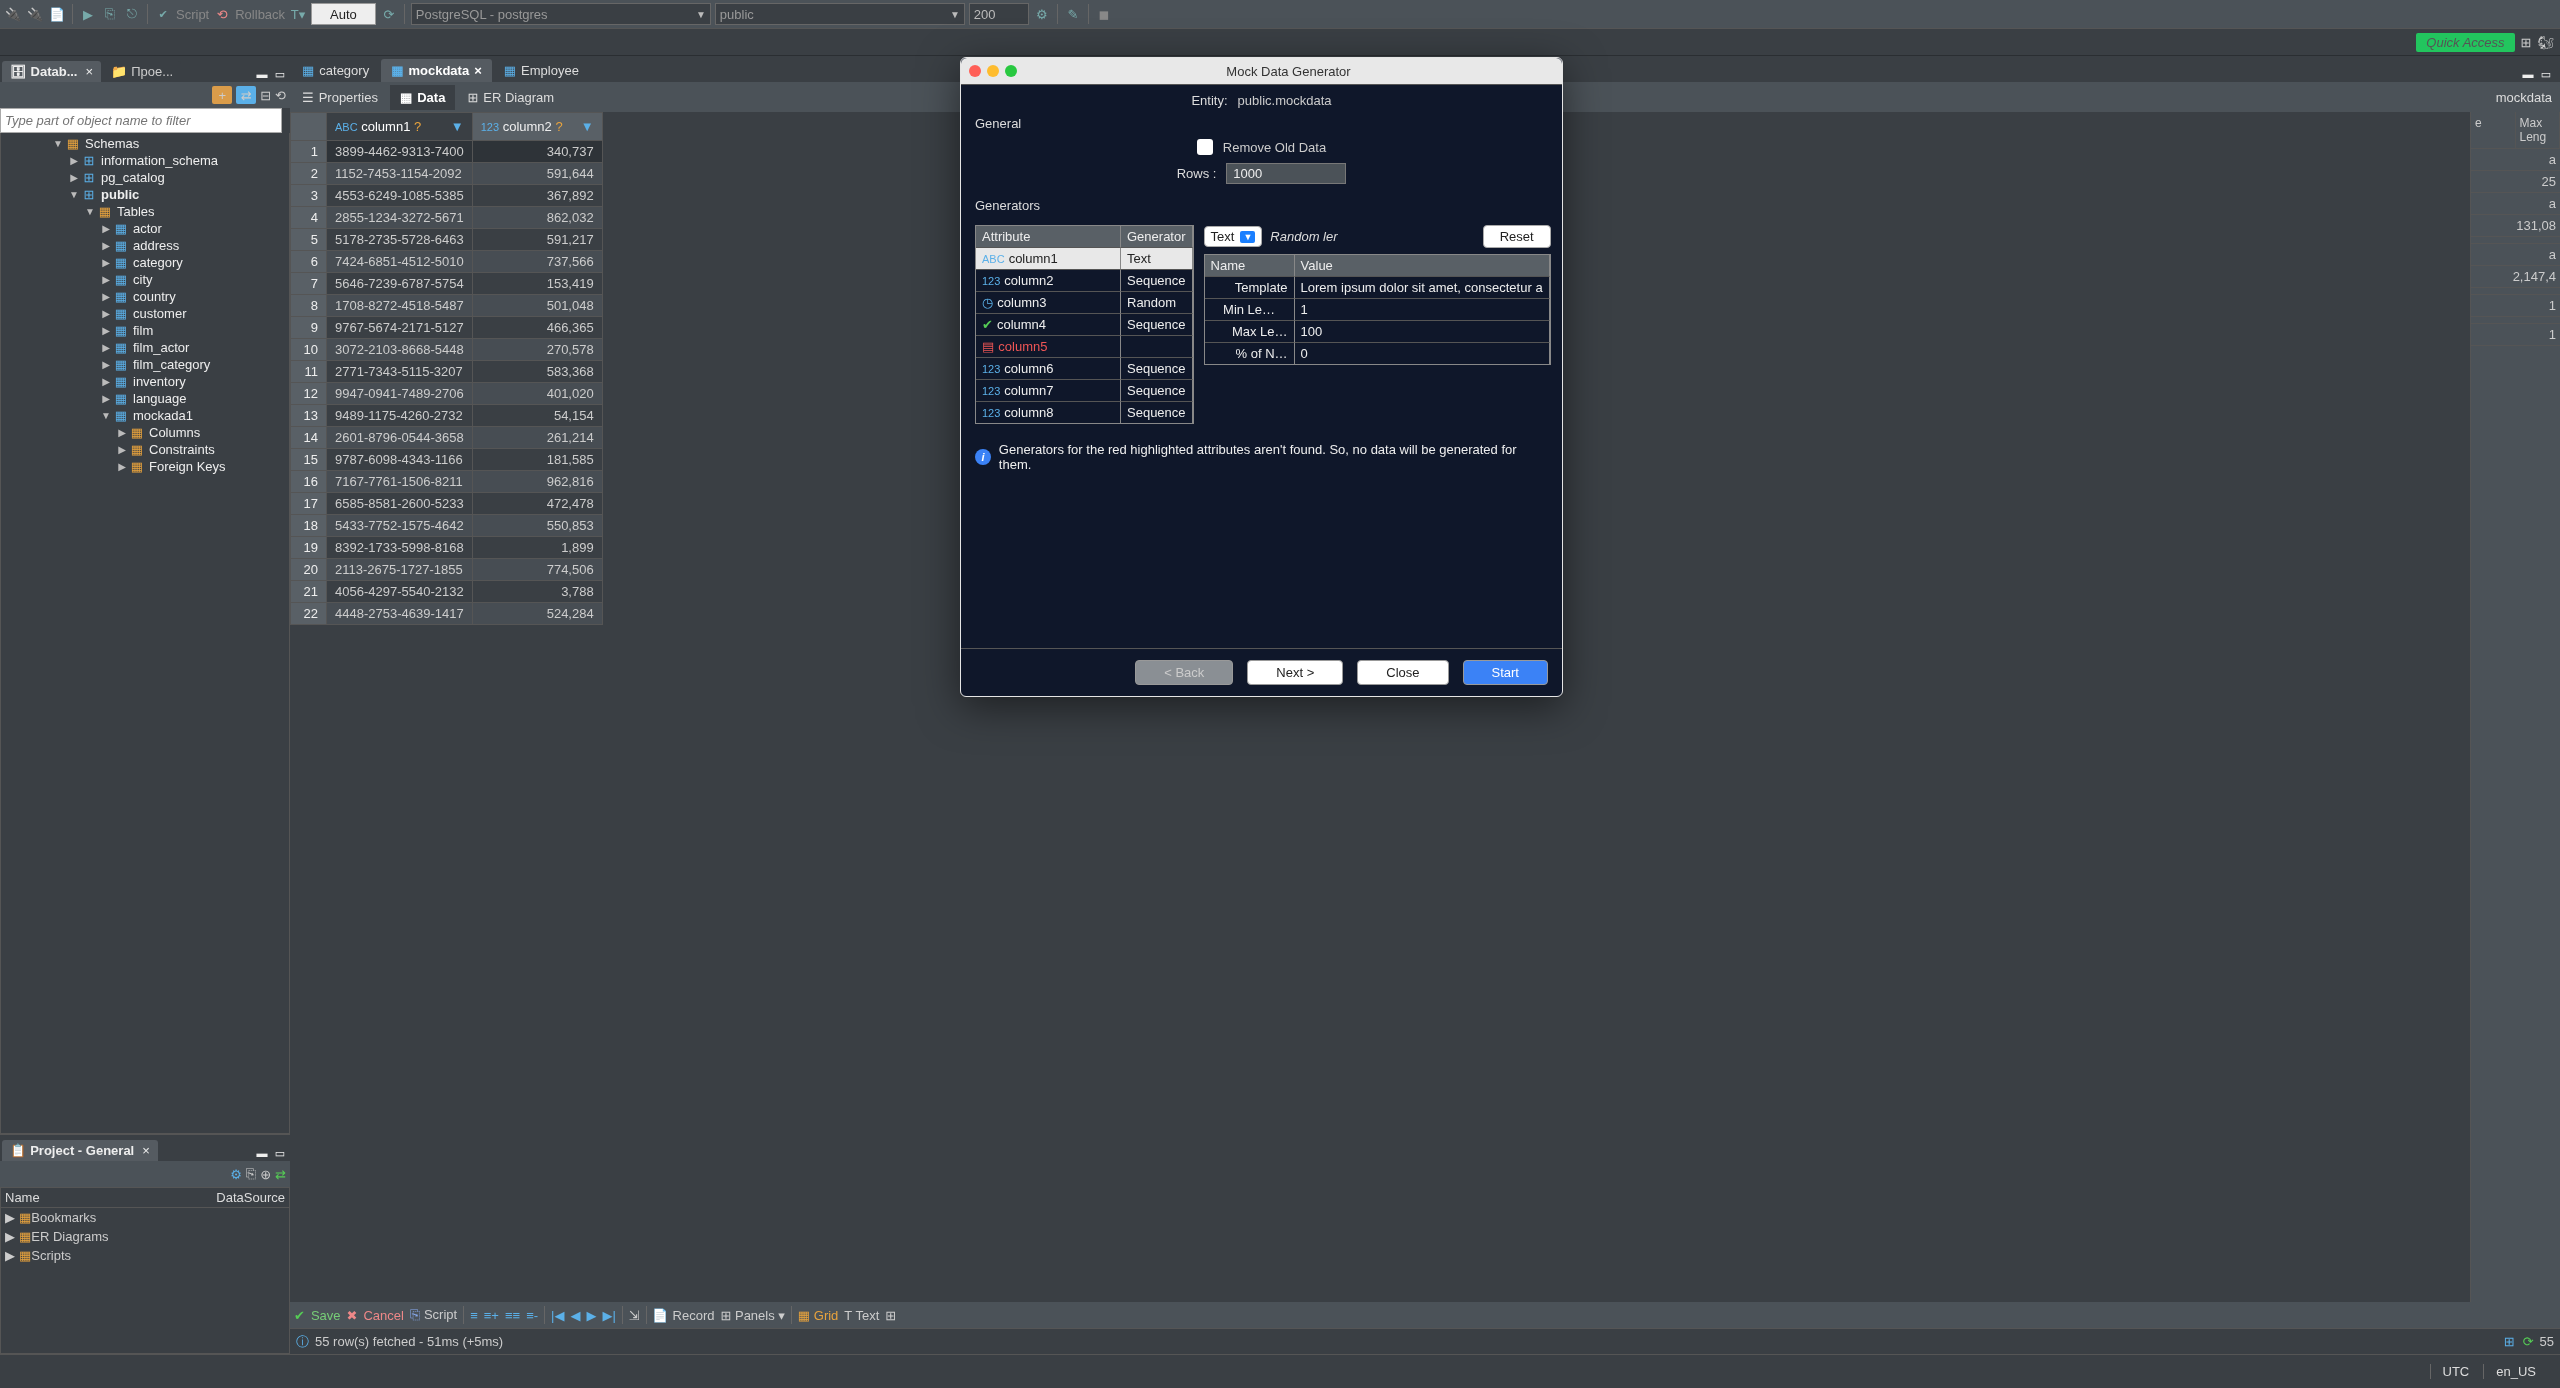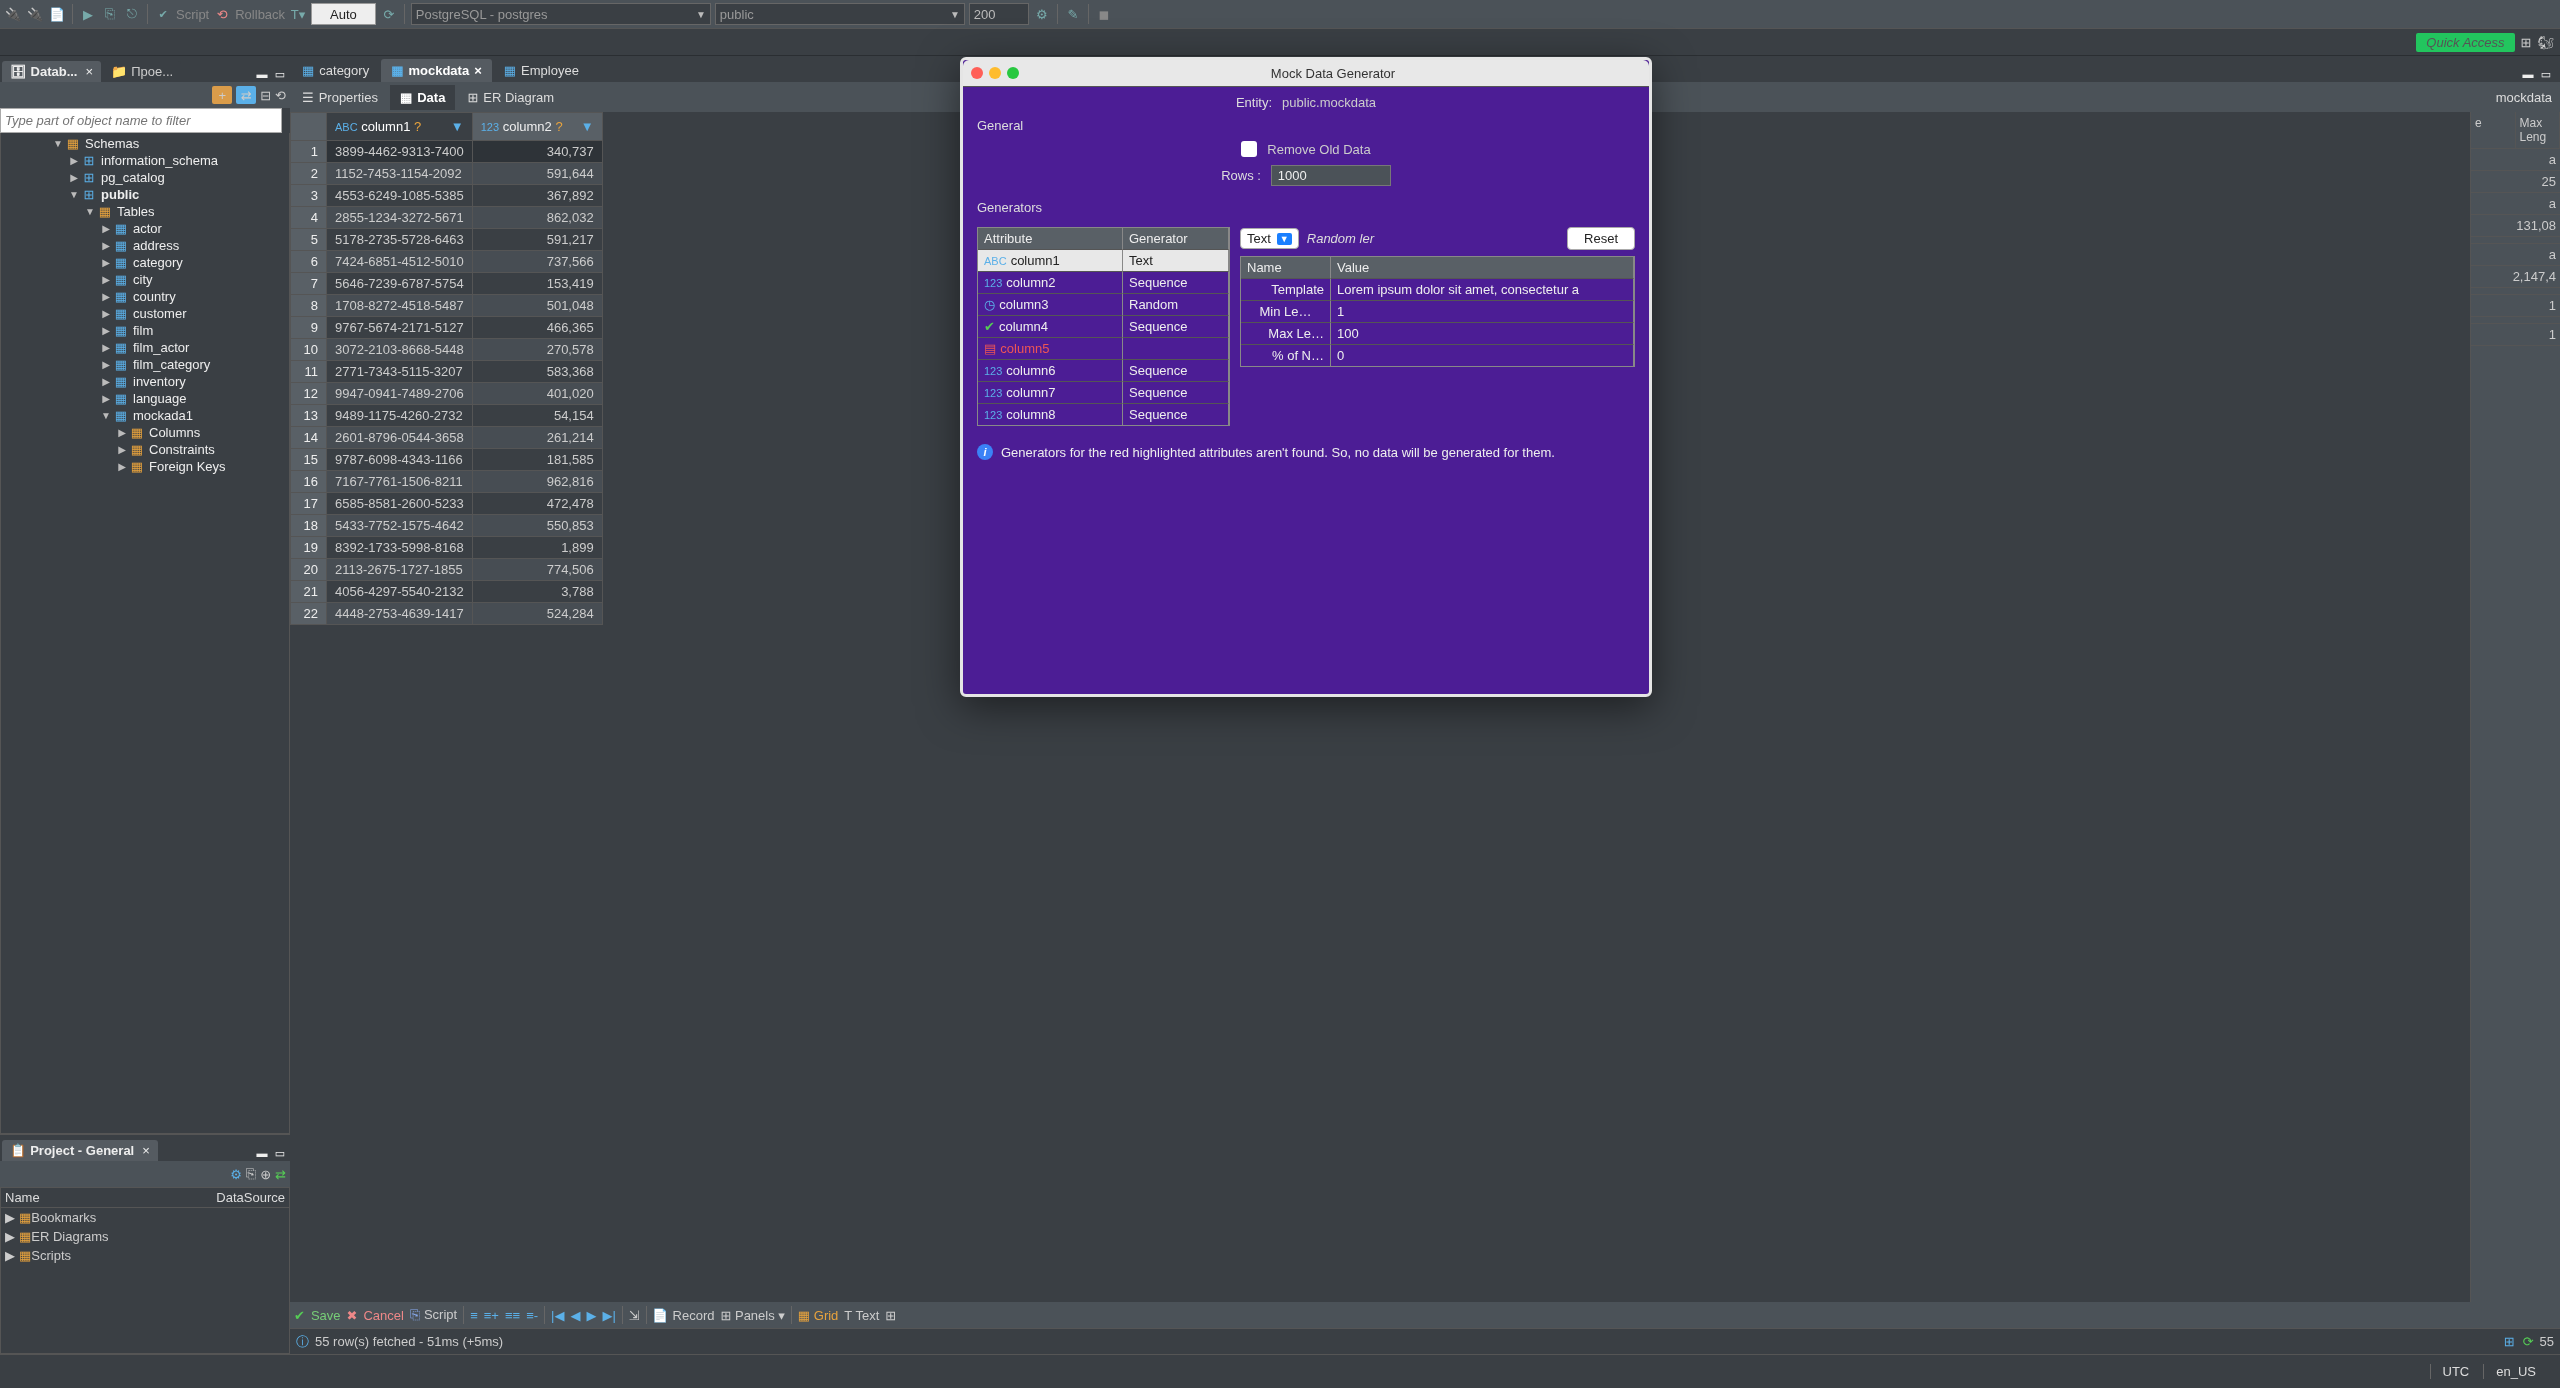--- a/index.html
+++ b/index.html
@@ -69,21 +69,21 @@
 .right-panel .rcell { padding:3px 4px; text-align:right; border-bottom:1px solid #555; }
 
 .grid-bottom { height: 26px; background: #4b5258; display: flex; align-items: center; padding: 0 4px; gap: 6px; color: #ccc; }
 .grid-bottom .save { color:#7c7; } .grid-bottom .cancel{color:#e88;}
 .status-row { height: 26px; background: #3a3f44; border-top:1px solid #555; display:flex; align-items:center; padding: 0 6px; gap: 8px; }
 .status-pill { display:flex; align-items:center; gap:6px; }
 
 .global-status { height: 34px; background: #3a3f44; border-top: 1px solid #555; display:flex; align-items:center; justify-content:flex-end; padding: 0 12px; gap: 2px; color:#ddd; }
 .global-status .zone { border-left:1px solid #666; padding: 0 12px; }
 
-.modal-overlay { position: absolute; left: 670px; top: 1px; width: 692px; height: 640px; background: #4c1d95; border: 3px solid #e5e5e5; box-shadow: 0 10px 40px rgba(0,0,0,.5); display:flex; flex-direction:column; border-radius: 6px; }
+.modal-overlay { position: absolute; left: 670px; top: 1px; width: 603px; height: 640px; background: #0f172a; border: 1px solid #e5e5e5; box-shadow: 0 10px 40px rgba(0,0,0,.5); display:flex; flex-direction:column; border-radius: 6px; }
 .modal-title { height: 26px; background: #e8e8e8; border-radius: 6px 6px 0 0; display:flex; align-items:center; padding: 0 8px; gap:6px; }
 .traffic { width:12px; height:12px; border-radius:50%; }
 .modal-title .ttxt { flex:1; text-align:center; color:#333; font-size: 13px; }
 .modal-header { padding: 10px 14px; }
 .modal-header h3 { color: #fff; font-size: 15px; font-weight: bold; margin-bottom: 4px;}
 .modal-header .sub { color: #bbb; }
 .modal-body { flex:1; padding: 8px 14px; border-top: 1px solid #555; display:flex; flex-direction:column; gap: 8px; overflow: auto; }
 .modal-body .row { display:flex; align-items:center; gap: 10px; justify-content: center; }
 .modal-body .lbl { color:#ddd; }
 .modal-body .section { color:#ddd; font-weight: normal; }
@@ -682,20 +682,26 @@
                   </div>
                 </div>
             </div>
           </div>
         </div>
         <div class="warn-row">
           <span class="info-icon">i</span>
           <span>Generators for the red highlighted attributes aren't found. So, no data will be generated for them.</span>
         </div>
       </div>
+      <div class="modal-footer">
+        <button class="btn-disabled">&lt; Back</button>
+        <button class="btn-default">Next &gt;</button>
+        <button class="btn-default">Close</button>
+        <button class="btn-primary">Start</button>
+      </div>
     </div>
 
   </div>
 </div>
 
 <div class="global-status">
   <div class="zone">UTC</div>
   <div class="zone">en_US</div>
 </div>
 

